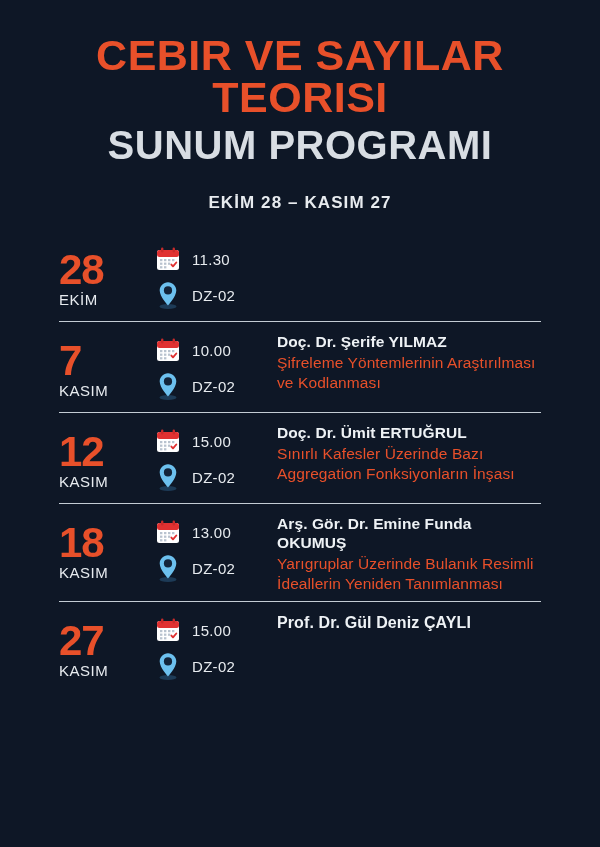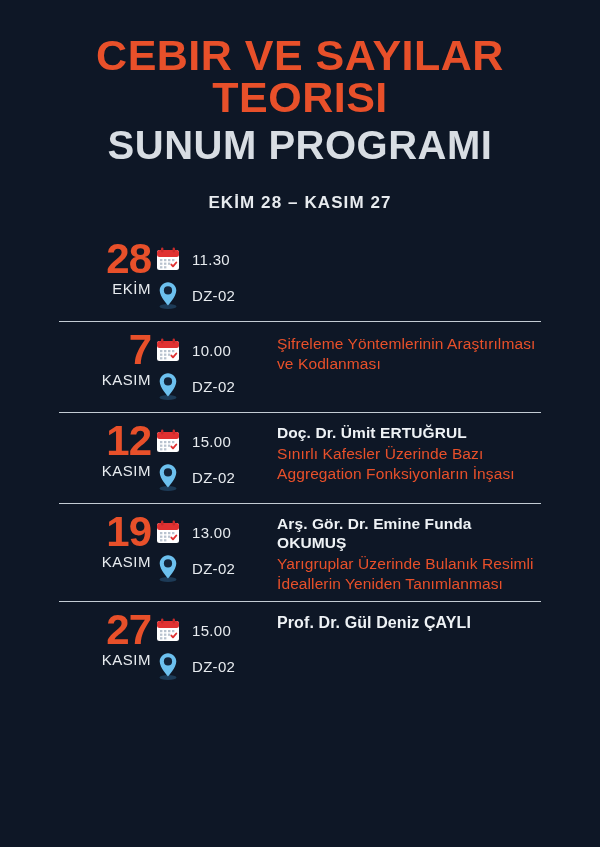--- a/index.html
+++ b/index.html
@@ -51,22 +51,23 @@
     align-items:flex-start;
     padding:6px 0 8px 0;
     margin:0 59px;
   }
   .row + .row { border-top:1px solid #c3ccd4; }
 
   
   .datecol {
     width:92px;
     flex:0 0 92px;
-    text-align:right;
+    text-align:left;
     padding-top:2px;
+    margin-top:11px;
   }
   .day {
     color:#e8502a;
     font-size:42px;
     font-weight:bold;
     line-height:0.95;
     letter-spacing:-1px;
   }
   .month {
     color:#e7ebef;
@@ -219,20 +220,21 @@
             <svg width="26" height="30" viewBox="0 0 26 30">
               <ellipse cx="13" cy="26.5" rx="8.5" ry="2.6" fill="#2a5a80" opacity="0.55"></ellipse>
               <path d="M13 2.2c-4.6 0-8.3 3.7-8.3 8.3 0 6 8.3 15 8.3 15s8.3-9 8.3-15c0-4.6-3.7-8.3-8.3-8.3z" fill="#6cc0ee"></path>
               <circle cx="13" cy="10.4" r="4.1" fill="#13243a"></circle>
             </svg>
           </span>
           <span class="metatext">DZ-02</span>
         </div>
       </div>
       <div class="infocol">
+        <div class="speaker">Doç. Dr. Şerife YILMAZ</div>
         <div class="topic">Şifreleme Yöntemlerinin Araştırılması ve Kodlanması</div>
       </div>
     </div>
 
     <div class="row r3">
       <div class="datecol">
         <div class="day">12</div>
         <div class="month">KASIM</div>
       </div>
       <div class="metacol">
@@ -271,21 +273,21 @@
         </div>
       </div>
       <div class="infocol">
         <div class="speaker">Doç. Dr. Ümit ERTUĞRUL</div>
         <div class="topic">Sınırlı Kafesler Üzerinde Bazı Aggregation Fonksiyonların İnşası</div>
       </div>
     </div>
 
     <div class="row r4">
       <div class="datecol">
-        <div class="day">19</div>
+        <div class="day">18</div>
         <div class="month">KASIM</div>
       </div>
       <div class="metacol">
         <div class="metarow">
           <span class="ic">
             <svg width="26" height="26" viewBox="0 0 26 26">
               <rect x="2" y="4" width="22" height="20" rx="2.5" fill="#ffffff"></rect>
               <rect x="2" y="4" width="22" height="7" rx="2.5" fill="#e03131"></rect>
               <rect x="6" y="1.5" width="2.4" height="5" rx="1.2" fill="#c92a2a"></rect>
               <rect x="17.6" y="1.5" width="2.4" height="5" rx="1.2" fill="#c92a2a"></rect>

